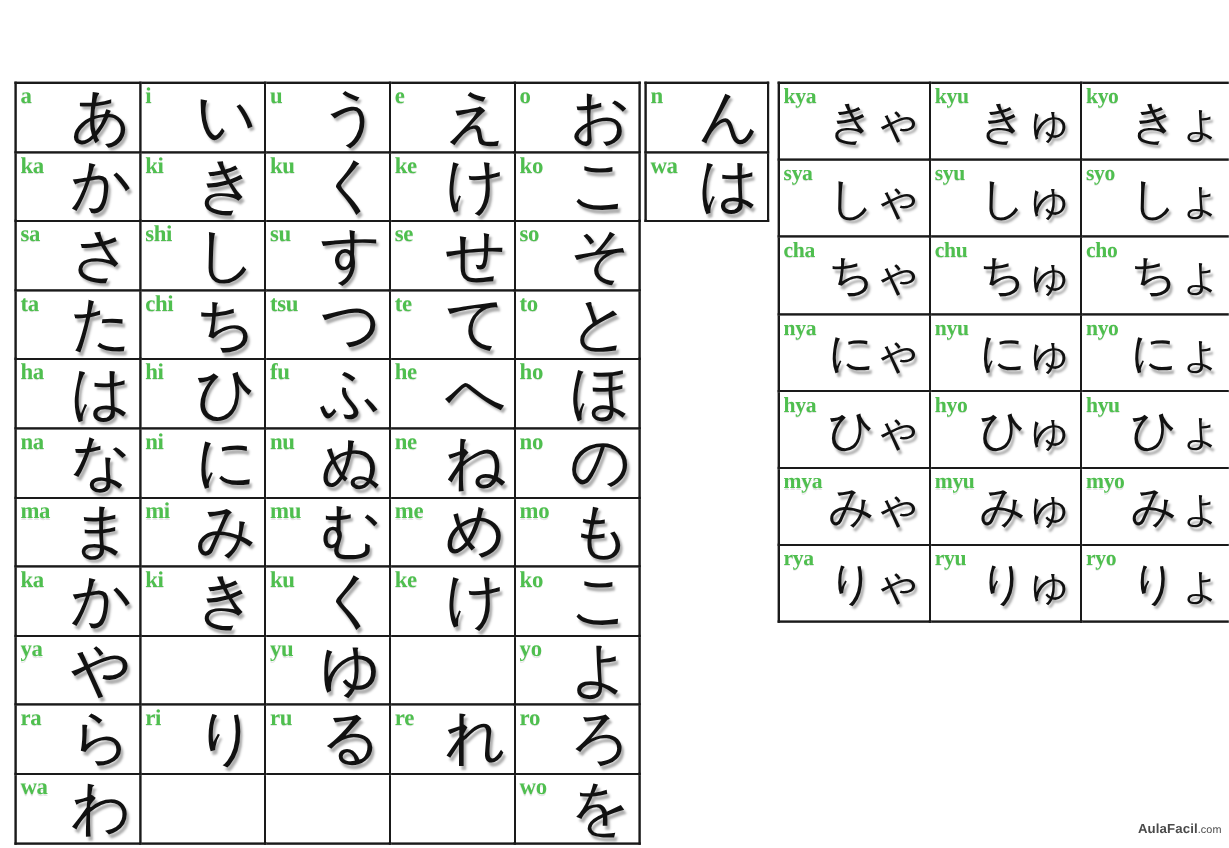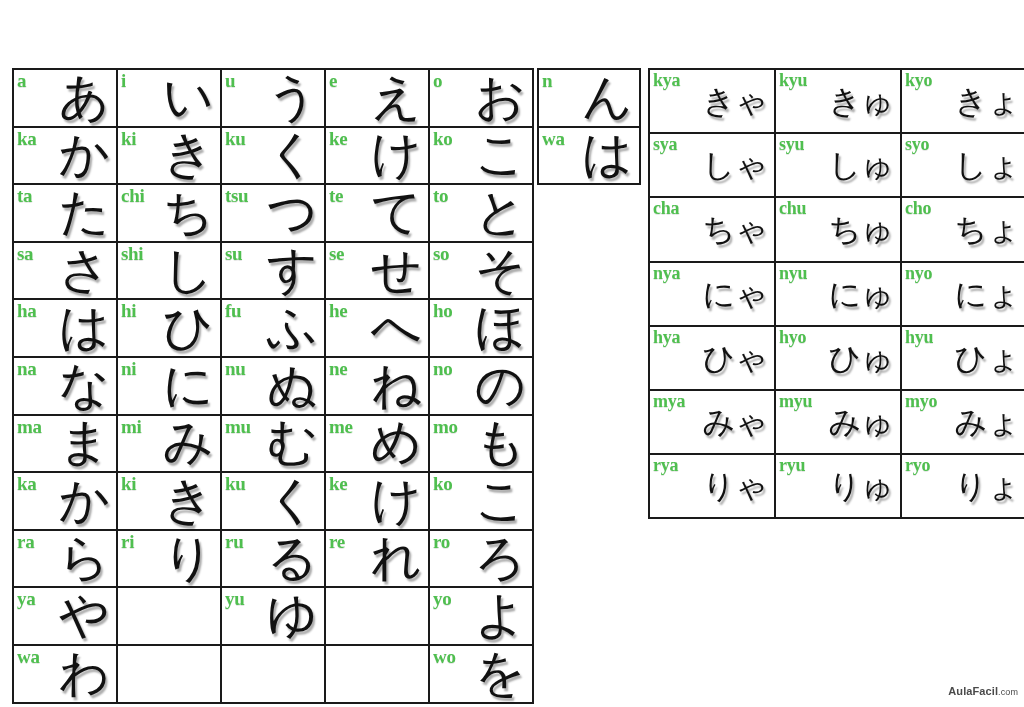--- a/index.html
+++ b/index.html
@@ -110,21 +110,21 @@
     left: 648px;
     top: 68px;
     width: 372px;
   }
   #yoon-table td {
     width: 124px;
     height: 62.2px;
   }
   #yoon-table .romaji { font-size: 18px; }
   #yoon-table .kana {
-    font-size: 32px;
+    font-size: 38px;
     right: 6px;
     top: 50%;
     transform: translateY(-50%);
   }
 
   
   #watermark {
     position: absolute;
     right: 6px;
     bottom: 9px;
@@ -213,20 +213,52 @@
           <td>
             <span class="cell-inner">
               <span class="romaji">ko</span>
               <span class="kana">こ</span>
             </span>
           </td>
         </tr>
         <tr>
           <td>
             <span class="cell-inner">
+              <span class="romaji">sa</span>
+              <span class="kana">さ</span>
+            </span>
+          </td>
+          <td>
+            <span class="cell-inner">
+              <span class="romaji">shi</span>
+              <span class="kana">し</span>
+            </span>
+          </td>
+          <td>
+            <span class="cell-inner">
+              <span class="romaji">su</span>
+              <span class="kana">す</span>
+            </span>
+          </td>
+          <td>
+            <span class="cell-inner">
+              <span class="romaji">se</span>
+              <span class="kana">せ</span>
+            </span>
+          </td>
+          <td>
+            <span class="cell-inner">
+              <span class="romaji">so</span>
+              <span class="kana">そ</span>
+            </span>
+          </td>
+        </tr>
+        <tr>
+          <td>
+            <span class="cell-inner">
               <span class="romaji">ta</span>
               <span class="kana">た</span>
             </span>
           </td>
           <td>
             <span class="cell-inner">
               <span class="romaji">chi</span>
               <span class="kana">ち</span>
             </span>
           </td>
@@ -245,52 +277,20 @@
           <td>
             <span class="cell-inner">
               <span class="romaji">to</span>
               <span class="kana">と</span>
             </span>
           </td>
         </tr>
         <tr>
           <td>
             <span class="cell-inner">
-              <span class="romaji">sa</span>
-              <span class="kana">さ</span>
-            </span>
-          </td>
-          <td>
-            <span class="cell-inner">
-              <span class="romaji">shi</span>
-              <span class="kana">し</span>
-            </span>
-          </td>
-          <td>
-            <span class="cell-inner">
-              <span class="romaji">su</span>
-              <span class="kana">す</span>
-            </span>
-          </td>
-          <td>
-            <span class="cell-inner">
-              <span class="romaji">se</span>
-              <span class="kana">せ</span>
-            </span>
-          </td>
-          <td>
-            <span class="cell-inner">
-              <span class="romaji">so</span>
-              <span class="kana">そ</span>
-            </span>
-          </td>
-        </tr>
-        <tr>
-          <td>
-            <span class="cell-inner">
               <span class="romaji">ha</span>
               <span class="kana">は</span>
             </span>
           </td>
           <td>
             <span class="cell-inner">
               <span class="romaji">hi</span>
               <span class="kana">ひ</span>
             </span>
           </td>
@@ -405,20 +405,52 @@
           <td>
             <span class="cell-inner">
               <span class="romaji">ko</span>
               <span class="kana">こ</span>
             </span>
           </td>
         </tr>
         <tr>
           <td>
             <span class="cell-inner">
+              <span class="romaji">ya</span>
+              <span class="kana">や</span>
+            </span>
+          </td>
+          <td class="empty">
+            <span class="cell-inner">
+              <span class="romaji"></span>
+              <span class="kana"></span>
+            </span>
+          </td>
+          <td>
+            <span class="cell-inner">
+              <span class="romaji">yu</span>
+              <span class="kana">ゆ</span>
+            </span>
+          </td>
+          <td class="empty">
+            <span class="cell-inner">
+              <span class="romaji"></span>
+              <span class="kana"></span>
+            </span>
+          </td>
+          <td>
+            <span class="cell-inner">
+              <span class="romaji">yo</span>
+              <span class="kana">よ</span>
+            </span>
+          </td>
+        </tr>
+        <tr>
+          <td>
+            <span class="cell-inner">
               <span class="romaji">ra</span>
               <span class="kana">ら</span>
             </span>
           </td>
           <td>
             <span class="cell-inner">
               <span class="romaji">ri</span>
               <span class="kana">り</span>
             </span>
           </td>
@@ -431,52 +463,20 @@
           <td>
             <span class="cell-inner">
               <span class="romaji">re</span>
               <span class="kana">れ</span>
             </span>
           </td>
           <td>
             <span class="cell-inner">
               <span class="romaji">ro</span>
               <span class="kana">ろ</span>
-            </span>
-          </td>
-        </tr>
-        <tr>
-          <td>
-            <span class="cell-inner">
-              <span class="romaji">ya</span>
-              <span class="kana">や</span>
-            </span>
-          </td>
-          <td class="empty">
-            <span class="cell-inner">
-              <span class="romaji"></span>
-              <span class="kana"></span>
-            </span>
-          </td>
-          <td>
-            <span class="cell-inner">
-              <span class="romaji">yu</span>
-              <span class="kana">ゆ</span>
-            </span>
-          </td>
-          <td class="empty">
-            <span class="cell-inner">
-              <span class="romaji"></span>
-              <span class="kana"></span>
-            </span>
-          </td>
-          <td>
-            <span class="cell-inner">
-              <span class="romaji">yo</span>
-              <span class="kana">よ</span>
             </span>
           </td>
         </tr>
         <tr>
           <td>
             <span class="cell-inner">
               <span class="romaji">wa</span>
               <span class="kana">わ</span>
             </span>
           </td>

